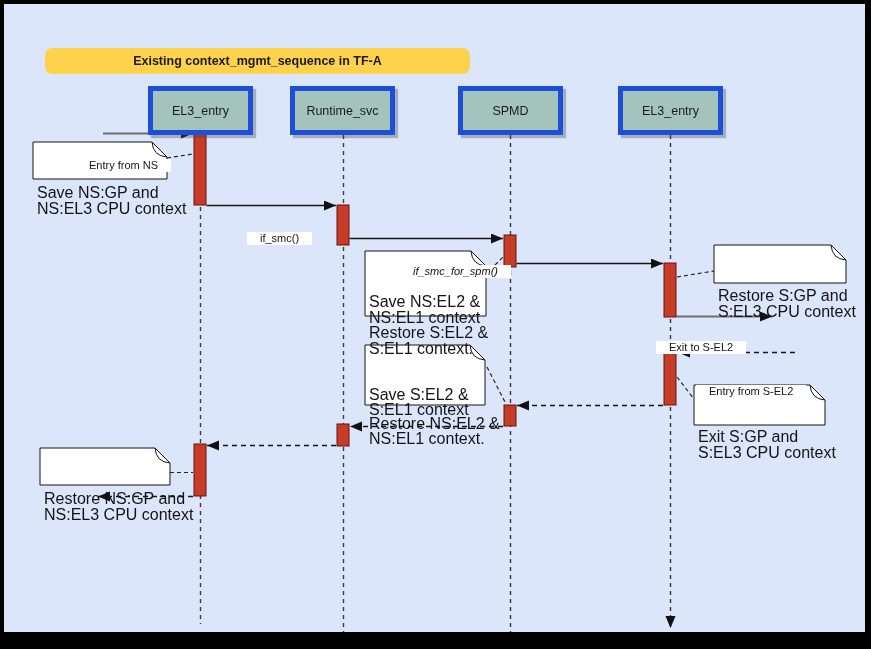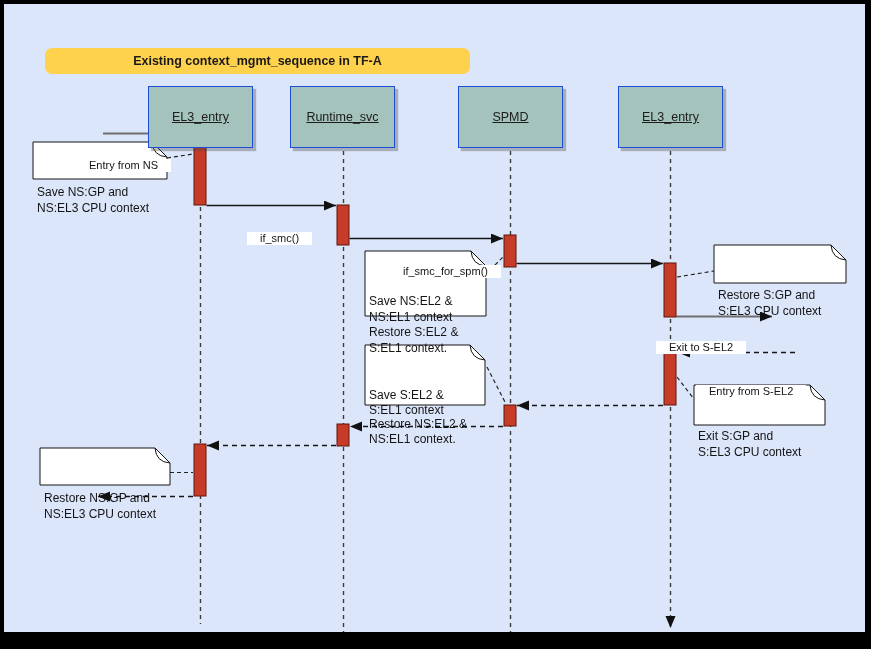--- a/index.html
+++ b/index.html
@@ -19,33 +19,33 @@
   }
   svg.layer{position:absolute; left:0; top:0; width:871px; height:649px; pointer-events:none;}
   .abs{position:absolute;margin-top:40px;}
   #title{
     left:45px; top:8px; width:425px; height:26px;
     background:var(--title-bg); border-radius:7px;
     display:flex; align-items:center; justify-content:center;
     font-weight:bold; font-size:12.5px; color:#1a1a1a;
   }
   .lifeline-header{
-    top:46px; width:105px; height:62px;
+    top:46px; width:105px; height:49px;
     background:var(--lifeline-header-bg);
-    border:1px solid #1d4ed8;
+    border:5px solid #1d4ed8;
     box-shadow:3px 3px 1px rgba(70,70,70,0.35);
     display:flex; align-items:center; justify-content:center;
-    font-size:12.5px; color:#1c1c1c;text-decoration:underline;
+    font-size:12.5px; color:#1c1c1c;
   }
   .mlabel{
     font-size:11px; background:#fff; padding:0 13px; line-height:13px;
     color:#141414; white-space:nowrap;
   }
   .note-text{
-    font-size:12px; line-height:15.5px; white-space:pre-line; color:#141414;
+    font-size:16px; line-height:15.5px; white-space:pre-line; color:#141414;
   }
   
   .ll{stroke:#3a3a3a; stroke-width:1.4; stroke-dasharray:4 4; fill:none;}
   .msg{stroke:#161616; stroke-width:1.3; fill:none;}
   .msg-gray{stroke:#6e6e6e; stroke-width:2; fill:none;}
   .ret{stroke:#161616; stroke-width:1.3; stroke-dasharray:5 4; fill:none;}
   .conn{stroke:#222; stroke-width:1.2; stroke-dasharray:4 3; fill:none;}
   .act{fill:var(--activation-bar); stroke:#5e140b; stroke-width:1;}
   .note-shape{fill:var(--note-bg); stroke:#141414; stroke-width:1;}
   .note-fold{fill:none; stroke:#141414; stroke-width:1;}
@@ -130,21 +130,21 @@
 </div>
 <div class="abs lifeline-header" style="left:458px;">
   <span>SPMD</span>
 </div>
 <div class="abs lifeline-header" style="left:618px;">
   <span>EL3_entry</span>
 </div>
 
 <div class="abs mlabel" style="left:76px; top:119px;">Entry from NS</div>
 <div class="abs mlabel" style="left:247px; top:192px;">if_smc()</div>
-<div class="abs mlabel" style="left:390px; top:225px;">if_smc_for_spm()</div>
+<div class="abs mlabel" style="left:400px; top:225px;font-style:italic;">if_smc_for_spm()</div>
 <div class="abs mlabel" style="left:656px; top:301px;">Exit to S-EL2</div>
 <div class="abs mlabel" style="left:696px; top:345px;">Entry from S-EL2</div>
 
 <div class="abs note-text" style="left:37px; top:145px;">Save NS:GP and
 NS:EL3 CPU context</div>
 <div class="abs note-text" style="left:369px; top:254px;">Save NS:EL2 &amp;
 NS:EL1 context
 Restore S:EL2 &amp;
 S:EL1 context.</div>
 <div class="abs note-text" style="left:718px; top:248px;">Restore S:GP and

